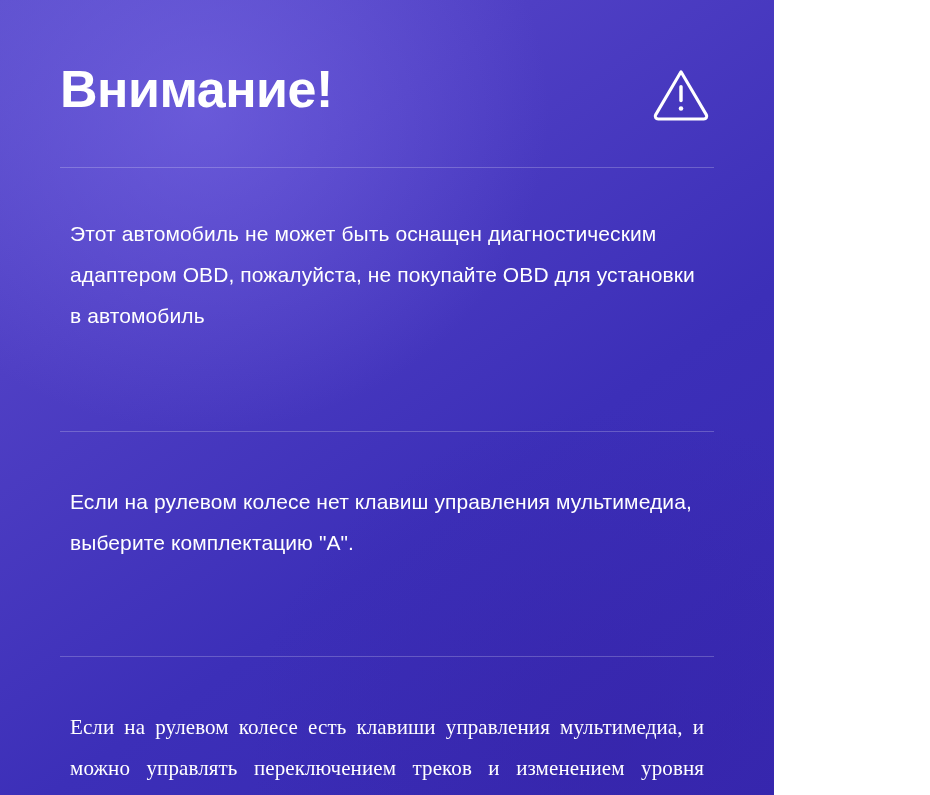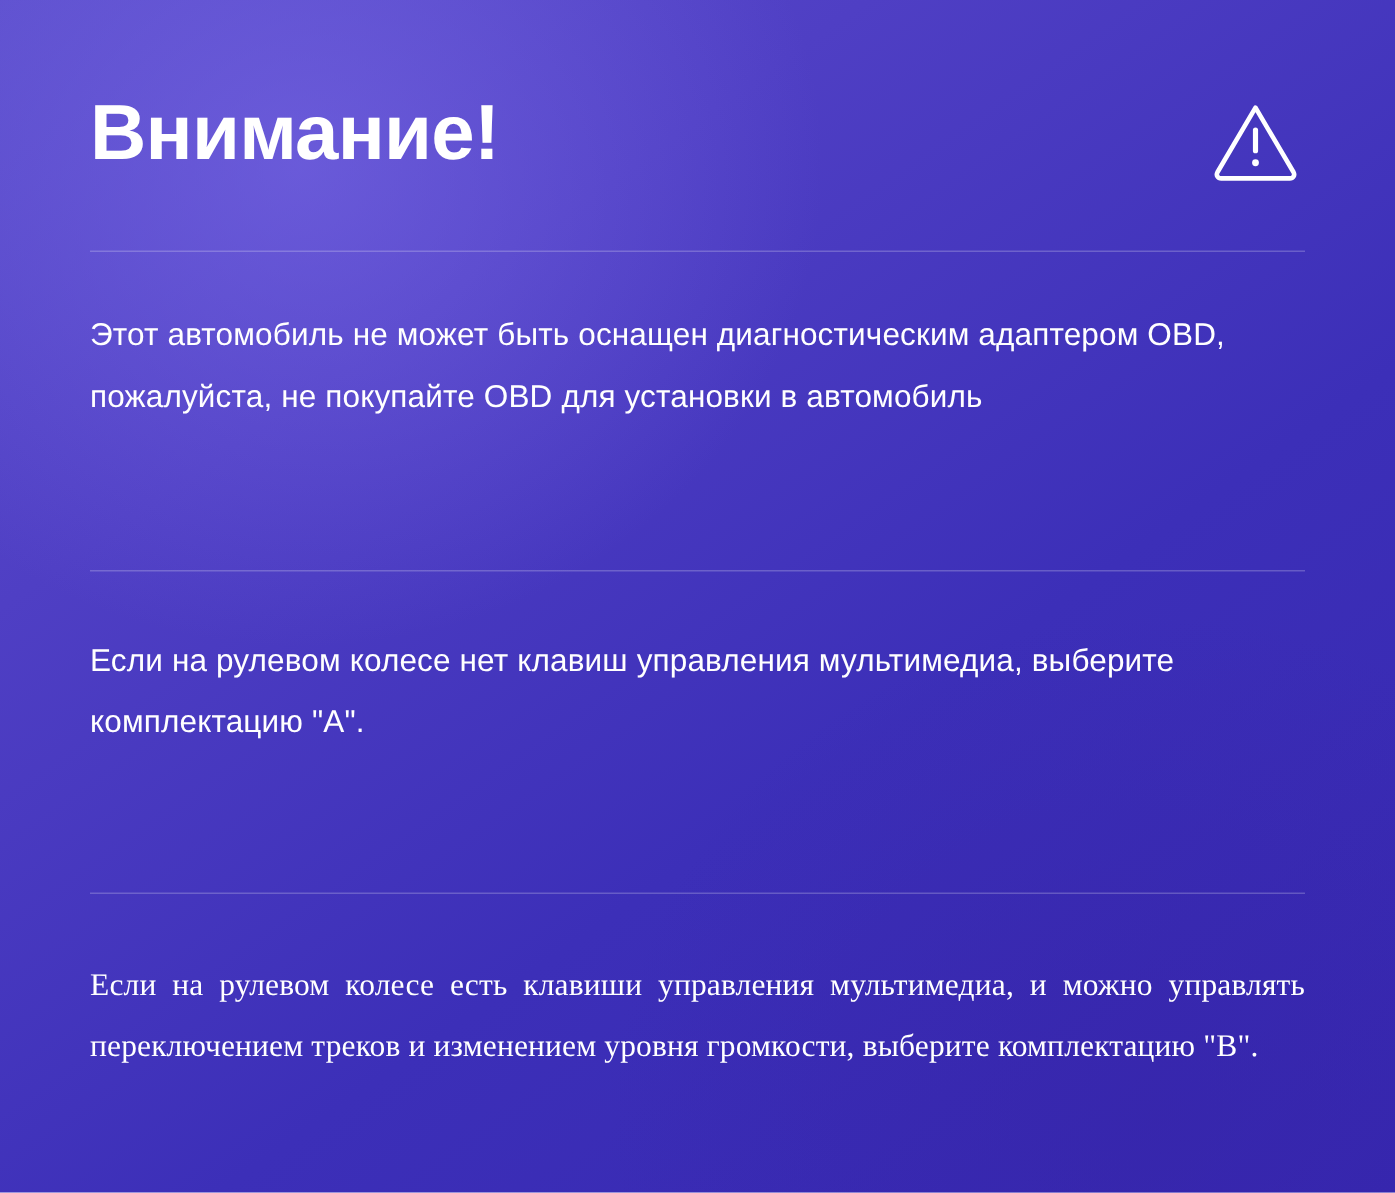--- a/index.html
+++ b/index.html
@@ -8,21 +8,21 @@
   }
   body {
     width: 930px;
     height: 795px;
     font-family: "Liberation Sans", sans-serif;
     background: #ffffff;
     overflow: hidden;
   }
   .notice-card {
     position: relative;
-    width: 930px;
+    width: 774px;
     height: 795px;
     box-sizing: border-box;
     background: linear-gradient(145deg, #5b4ecc 0%, #4f3fc4 28%, #3c2fb8 62%, #3627b0 100%);
     padding: 55px 60px 0 60px;
     overflow: hidden;
   }
   .notice-card::before {
     content: "";
     position: absolute;
     left: -180px;
@@ -70,21 +70,21 @@
   .divider {
     height: 1px;
     background: rgba(255,255,255,0.22);
     margin: 44px 0 0 0;
   }
   .para {
     color: #ffffff;
     font-size: 21px;
     line-height: 1.95;
     letter-spacing: 0.1px;
-    margin: 0;
+    margin: 10px;
     padding: 34px 0 38px 0;
   }
   .para.justify {
     text-align: justify;
   }
   .s1 { padding-top: 36px; padding-bottom: 50px; }
   .s2 { padding-top: 40px; padding-bottom: 48px; }
   .s3 { padding-top: 40px; padding-bottom: 0; font-family: Liberation Serif, serif; }
 </style>
 </head>

